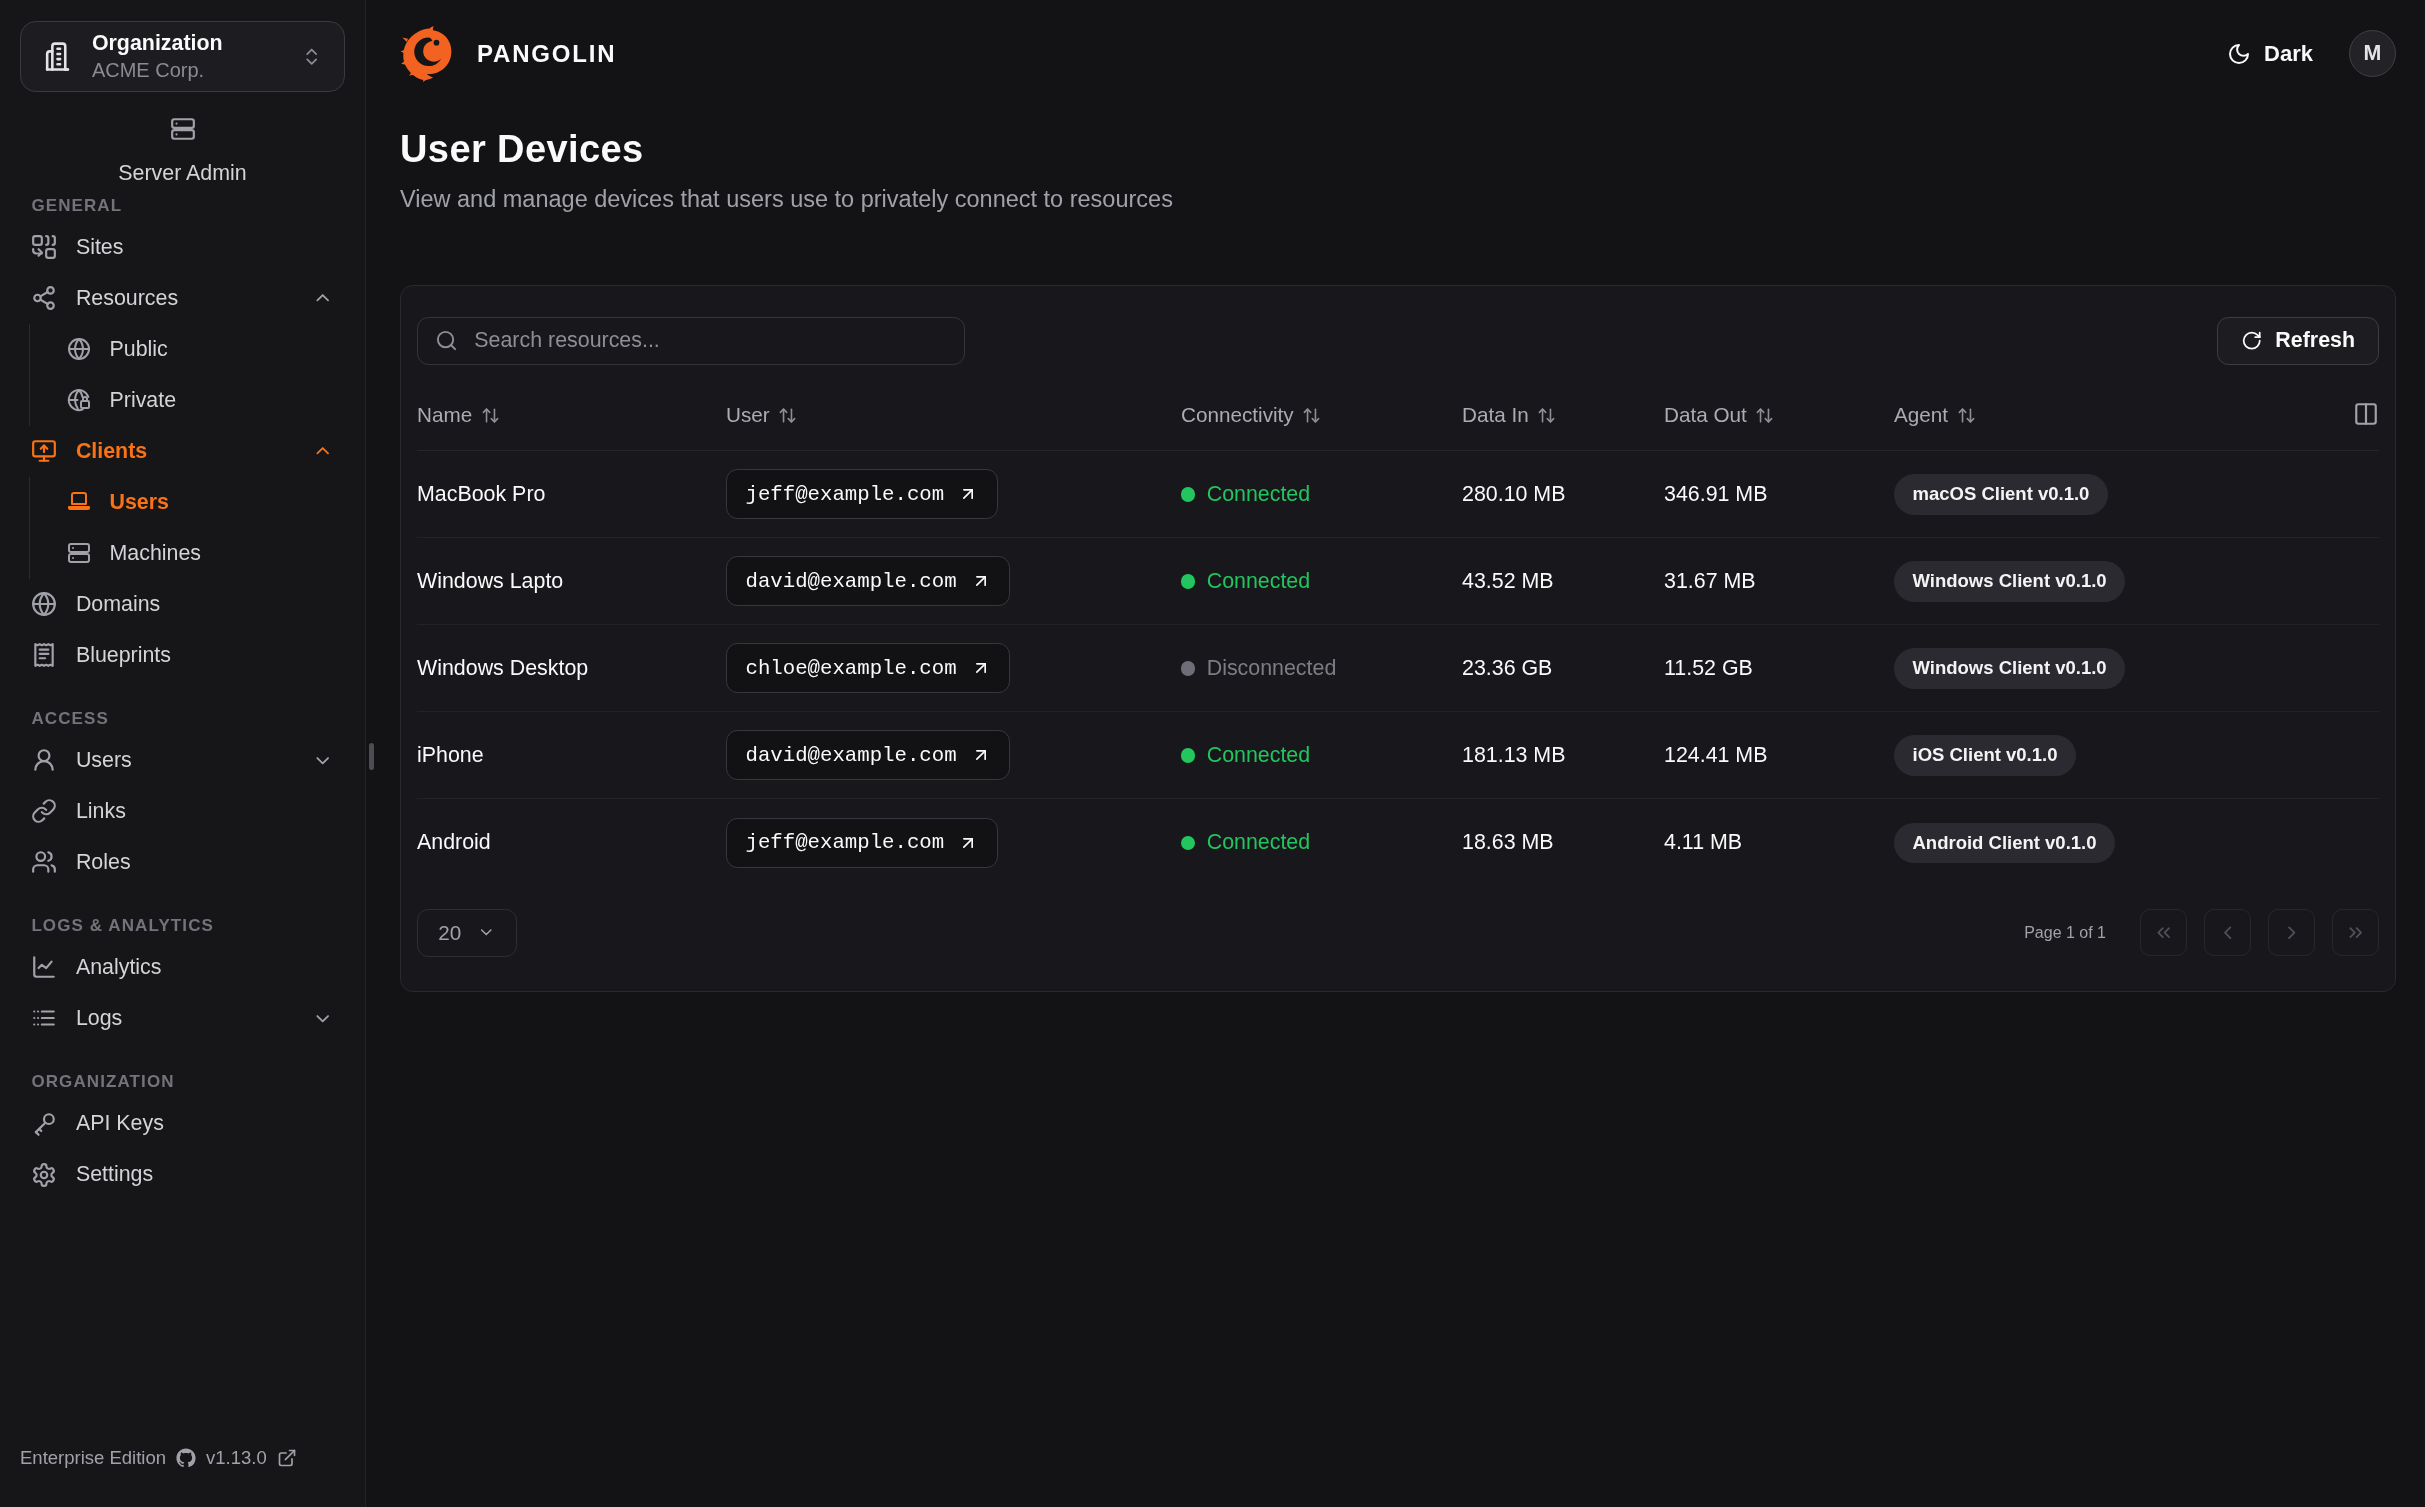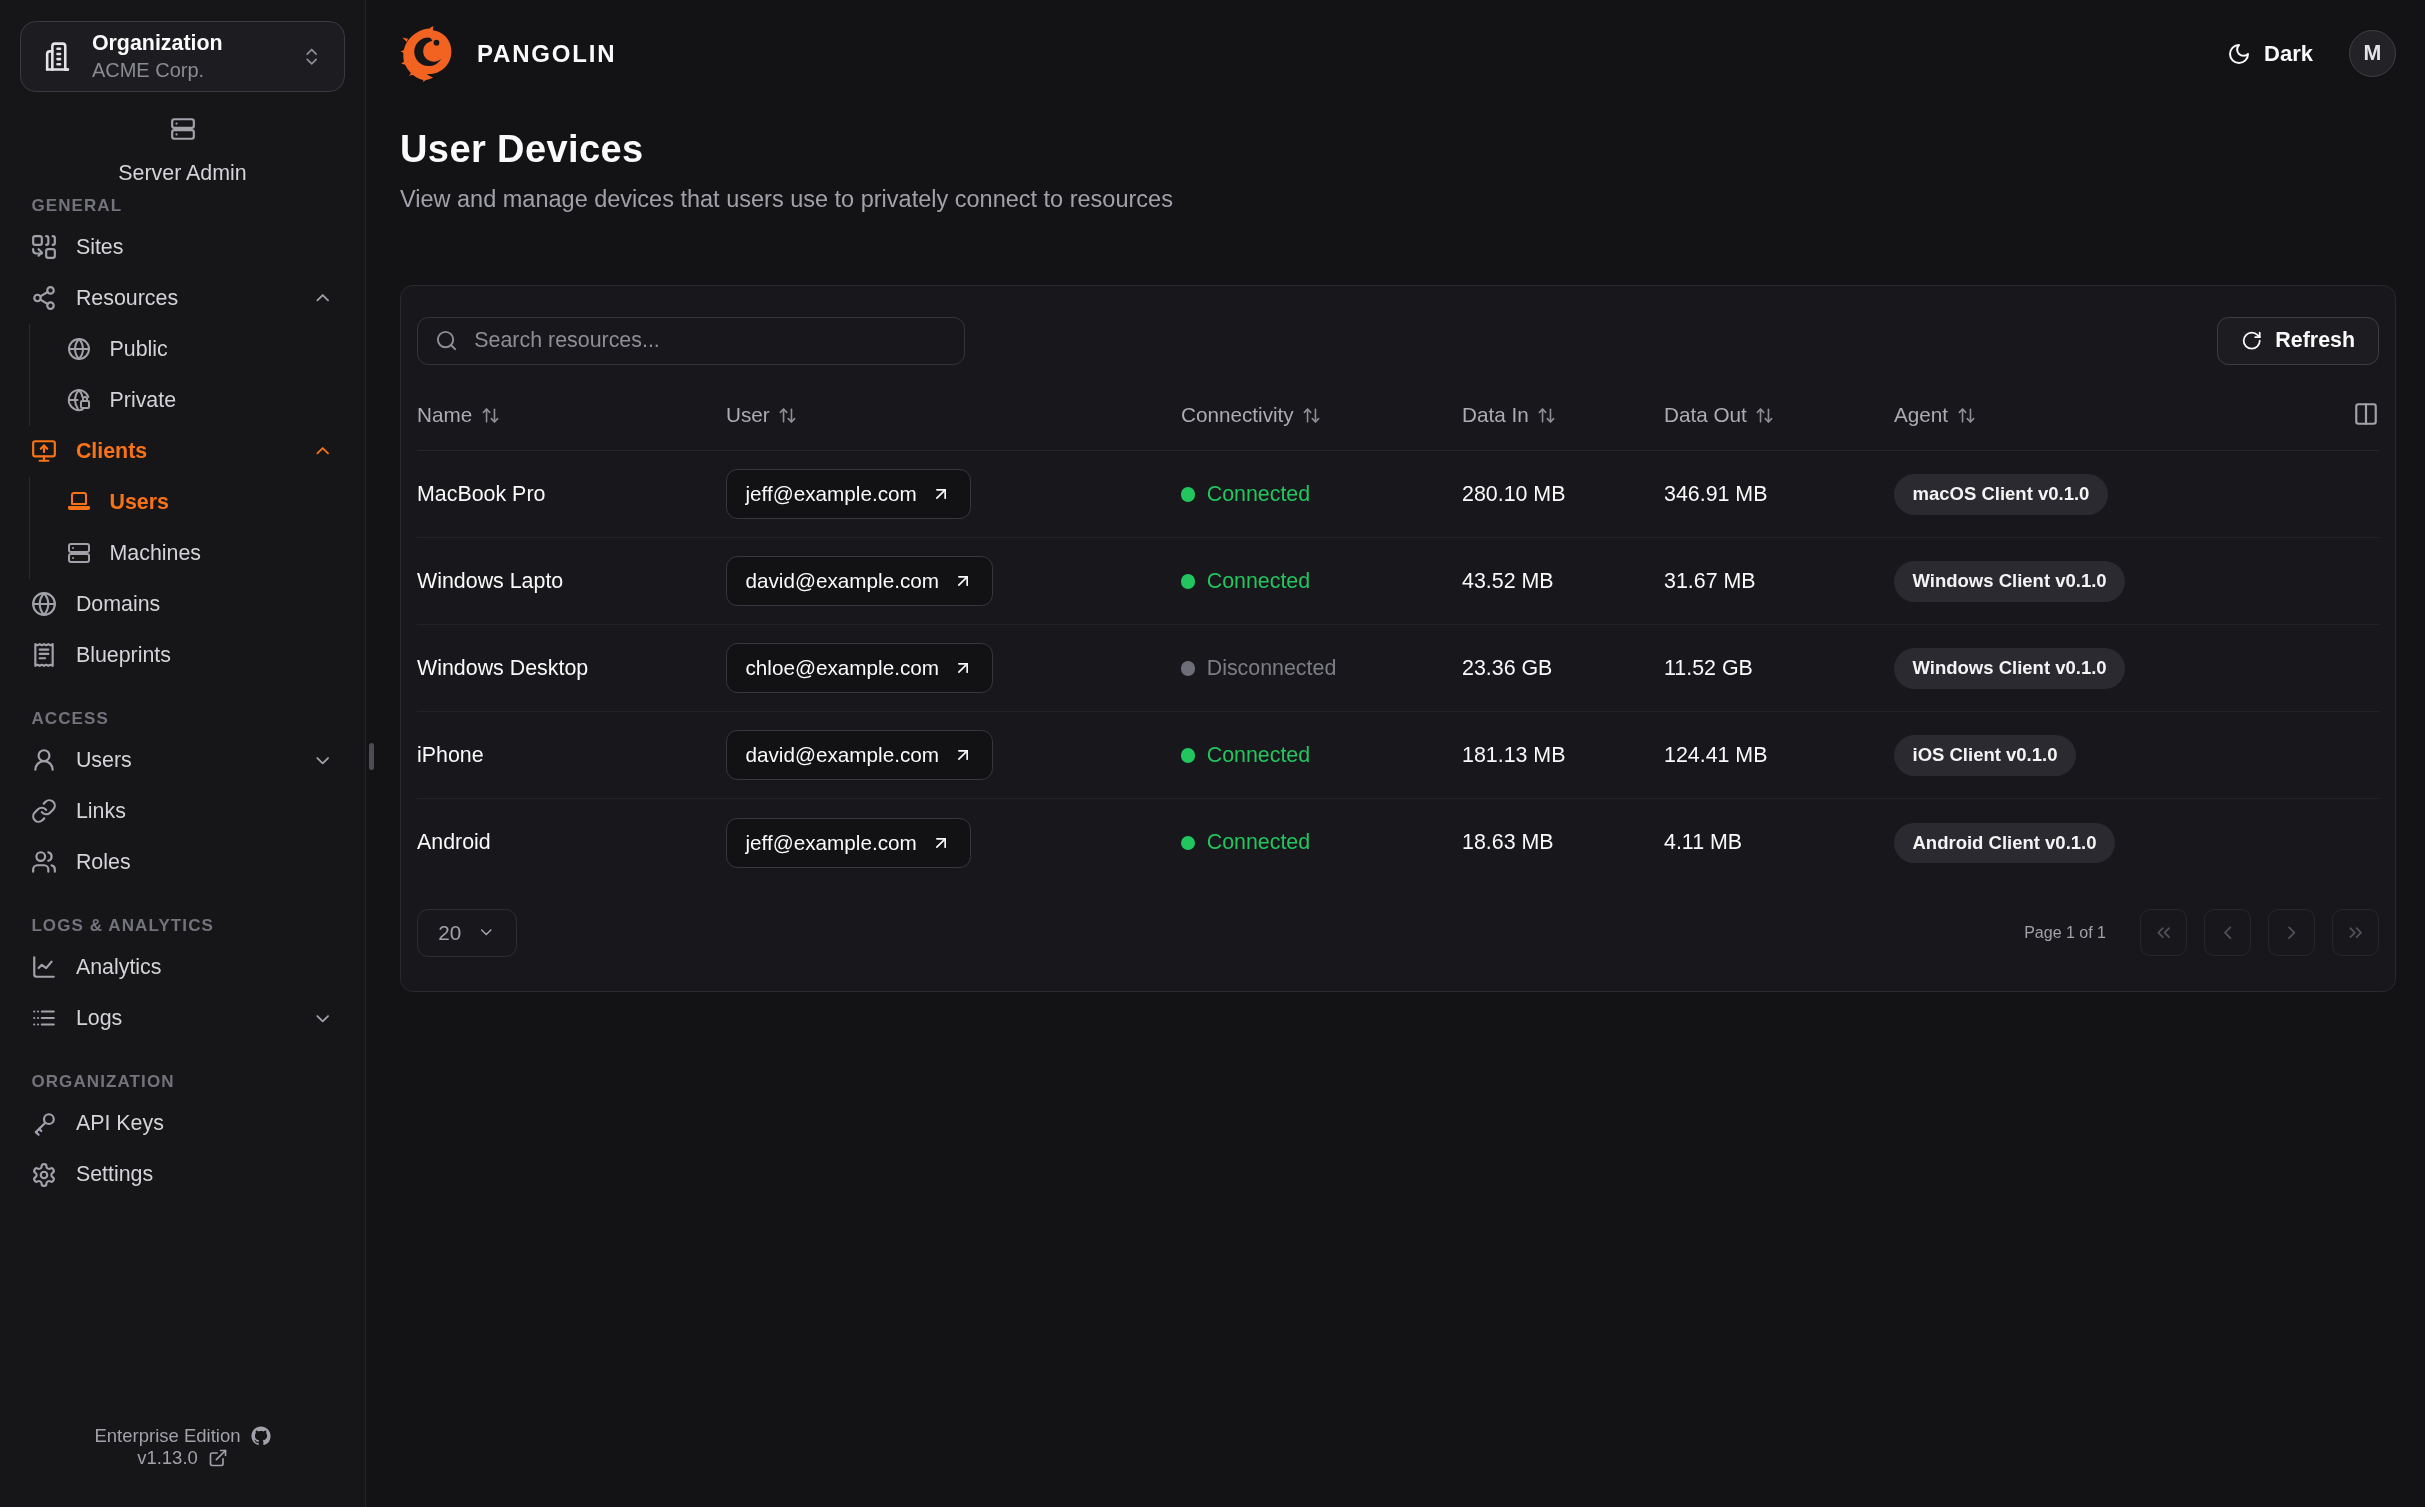--- a/index.html
+++ b/index.html
@@ -47,22 +47,22 @@
   .section-label {
     margin:28.5px 0 5.7px 11.4px; font-size:17px; font-weight:700;
     letter-spacing:1.1px; color:#73737C;
   }
   .sub-group { margin-left:8.6px; border-left:1.4px solid #2A2A2F; padding-left:26px;
                display:flex; flex-direction:column; }
   .sub-group .nav-item { height:51px; }
   .sub-group .ic { width:24px; height:24px; }
 
   .sidebar-footer {
-    margin-top:auto; display:flex; flex-direction:column; align-items:center;
-    font-size:18.5px; color:#A1A1AA; padding-bottom:7.1px;
+    margin-top:auto; display:flex; flex-direction:row; align-items:center;
+    gap:10px; font-size:18.5px; color:#A1A1AA; padding-bottom:7.1px;
   }
   .sidebar-footer .frow { display:flex; align-items:center; gap:10px; }
   .sidebar-footer .ic { width:20px; height:20px; }
 
   .resize-handle {
     position:fixed; left:369px; top:743px; width:5px; height:27px;
     background:#4C4C53; border-radius:2.9px; cursor:col-resize;
   }
 
   
@@ -115,21 +115,21 @@
   .th .sort { width:19px; height:19px; color:#8E8E96; cursor:pointer; }
   .th.last { justify-content:space-between; }
   .cols-btn { background:none; border:none; color:#A1A1AA; cursor:pointer; padding:0; }
   .cols-btn .ic { width:26px; height:26px; }
 
   .row { height:87px; border-bottom:1.4px solid #222227; font-size:21.4px; }
   .rows-wrap .row:last-of-type { border-bottom:none; }
   .chip {
     display:inline-flex; align-items:center; gap:14.3px; height:50px; padding:0 18.5px;
     border:1.4px solid #37373D; border-radius:11.4px; background:#121215; color:#FAFAFA;
-    font-size:20.7px; cursor:pointer; font-family:Liberation Sans, sans-serif;
+    font-size:20.7px; cursor:pointer; font-family:Liberation Mono, monospace;
   }
   .chip .ic { width:20px; height:20px; }
   .status { display:flex; align-items:center; gap:11.4px; color:#22C55E; }
   .status .dot { width:14.3px; height:14.3px; border-radius:50%; background:#22C55E; flex:none; }
   .row[data-status="disconnected"] .status { color:#7D7D86; }
   .row[data-status="disconnected"] .status .dot { background:#6E6E78; }
   .badge {
     display:inline-flex; background:#2A2A30; border-radius:712px; padding:9.3px 18.5px;
     font-size:18.5px; font-weight:700; color:#F4F4F5; white-space:nowrap;
   }

